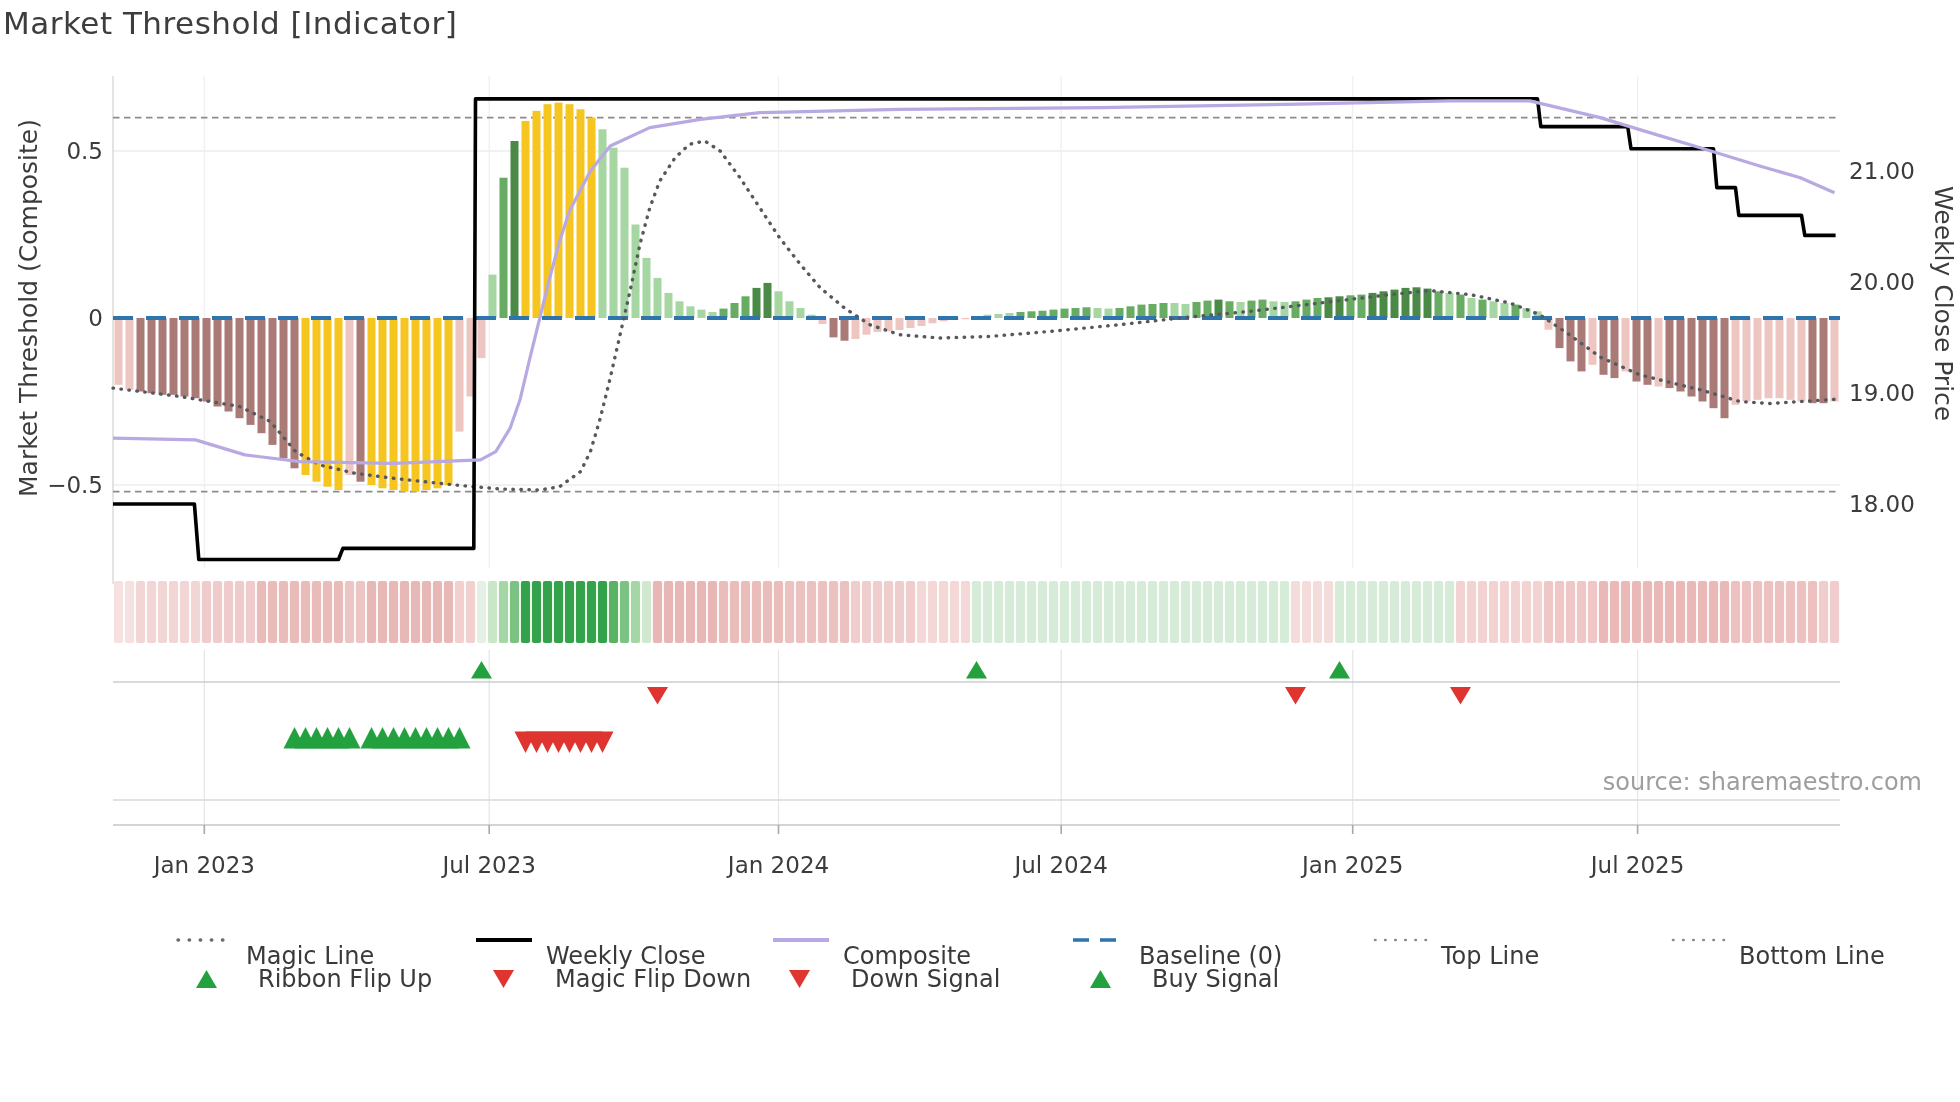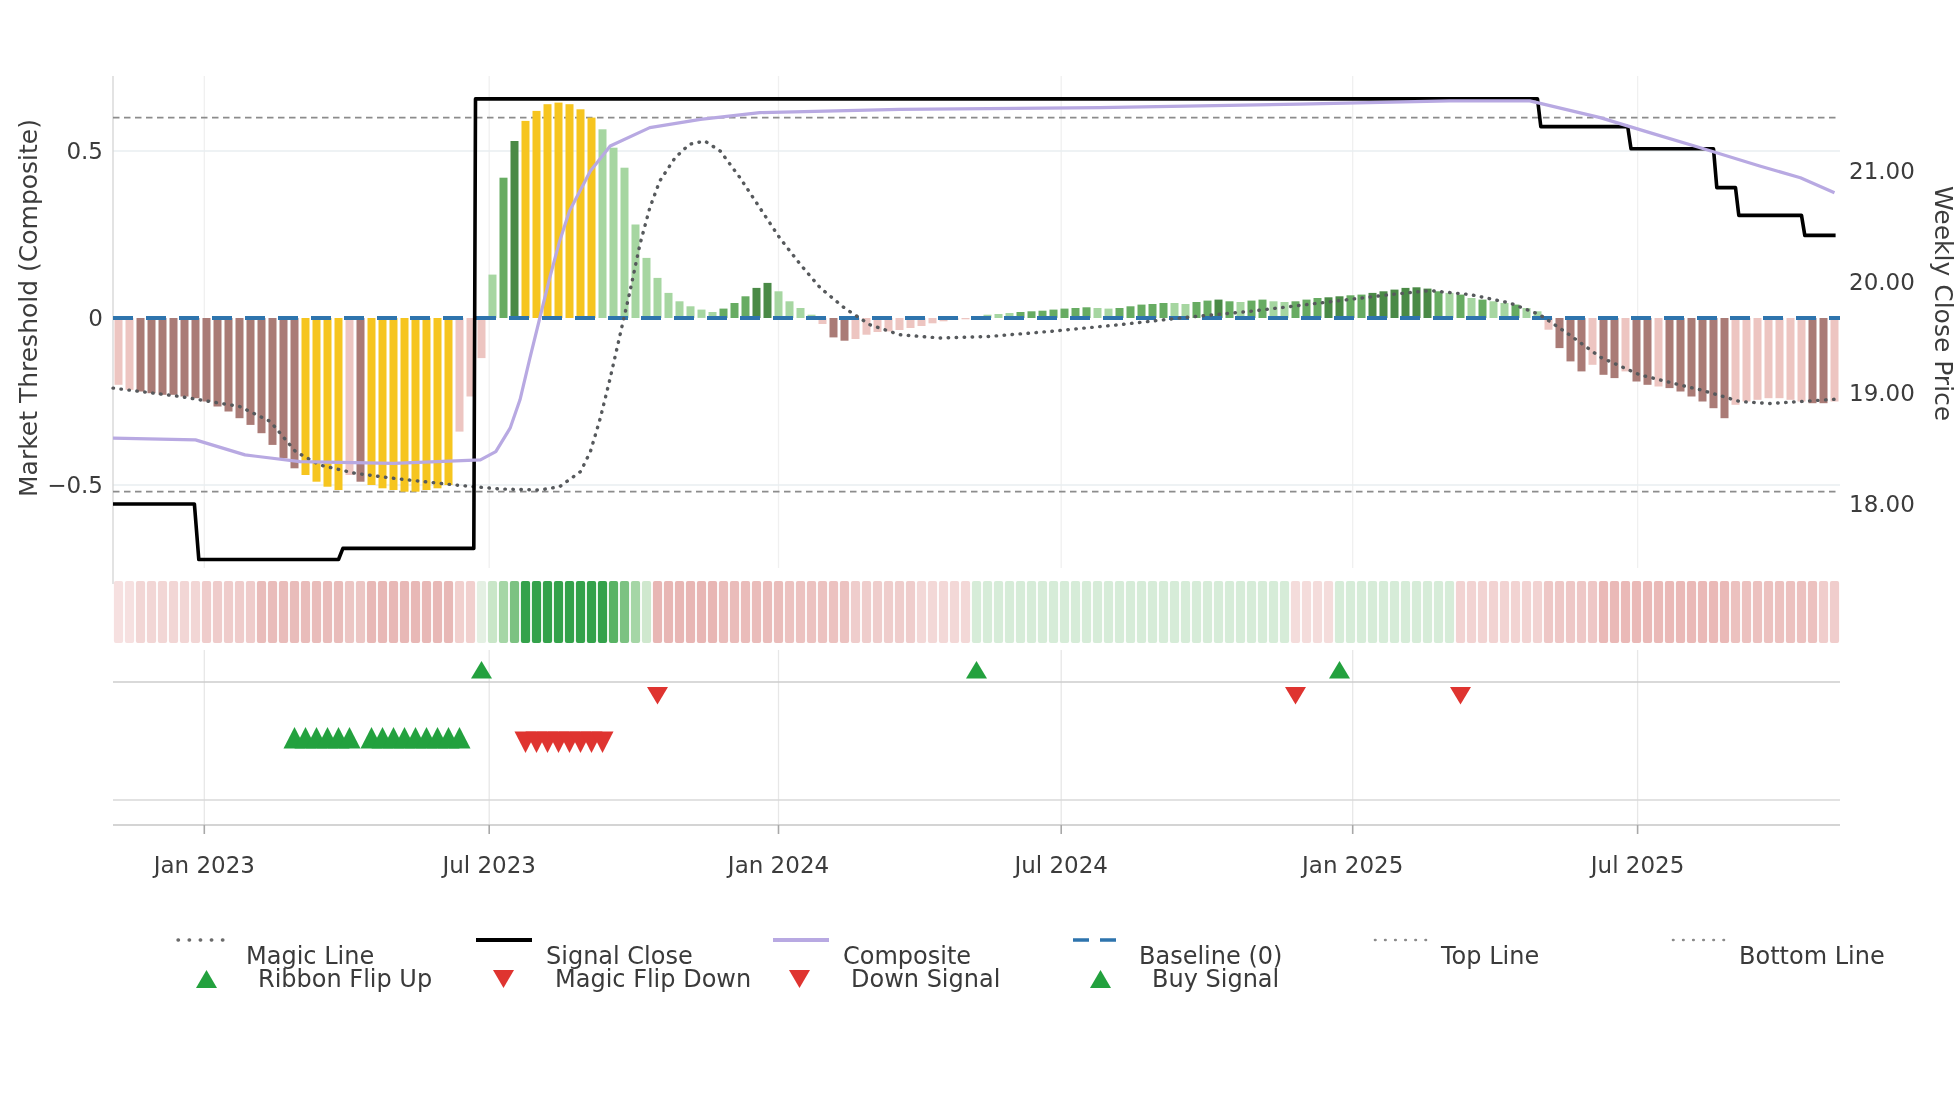--- a/index.html
+++ b/index.html
@@ -14,20 +14,21 @@
   .lg{position:absolute;display:flex;align-items:center;height:30px;}
   .lg .lab{font-size:24px;color:#3a3a3a;white-space:nowrap;}
   .r1 .lab{margin-left:13px;margin-top:32px;}
   .r2 .lab{margin-left:40px;}
   svg text{font-family:"DejaVu Sans","Liberation Sans",sans-serif;}
 </style>
 </head>
 <body>
 
 <div id="stage">
+  <div class="title">Market Threshold [Indicator]</div>
   <div class="ylabel left">Market Threshold (Composite)</div>
   <div class="ylabel right">Weekly Close Price</div>
 
   <svg id="plot" width="1960" height="1102" viewBox="0 0 1960 1102">
       <g>
         <line x1="204.3" y1="76" x2="204.3" y2="568" stroke="#f0f0f0" stroke-width="1.3"></line>
         <line x1="204.3" y1="650" x2="204.3" y2="825" stroke="#e7e7e7" stroke-width="1.3"></line>
         <line x1="489.20000000000005" y1="76" x2="489.20000000000005" y2="568" stroke="#f0f0f0" stroke-width="1.3"></line>
         <line x1="489.20000000000005" y1="650" x2="489.20000000000005" y2="825" stroke="#e7e7e7" stroke-width="1.3"></line>
         <line x1="778.5" y1="76" x2="778.5" y2="568" stroke="#f0f0f0" stroke-width="1.3"></line>
@@ -420,32 +421,33 @@
         <text x="1849" y="512" text-anchor="start" font-size="23" fill="#3c3c3c">18.00</text>
         <text x="204.3" y="873" text-anchor="middle" font-size="23" fill="#3c3c3c">Jan 2023</text>
         <text x="489.20000000000005" y="873" text-anchor="middle" font-size="23" fill="#3c3c3c">Jul 2023</text>
         <text x="778.5" y="873" text-anchor="middle" font-size="23" fill="#3c3c3c">Jan 2024</text>
         <text x="1061.2" y="873" text-anchor="middle" font-size="23" fill="#3c3c3c">Jul 2024</text>
         <text x="1352.7" y="873" text-anchor="middle" font-size="23" fill="#3c3c3c">Jan 2025</text>
         <text x="1637.6" y="873" text-anchor="middle" font-size="23" fill="#3c3c3c">Jul 2025</text>
       </g>
     </svg>
 
+  <div class="source">source: sharemaestro.com</div>
 
   <div class="lg r1" style="left:175px;top:925px">
     <svg width="58" height="10">
       <line x1="3" y1="5" x2="56" y2="5" stroke="#6b6b6b" stroke-width="3.4" stroke-dasharray="0.5 10.6" stroke-linecap="round"></line>
     </svg>
     <span class="lab">Magic Line</span>
   </div>
   <div class="lg r1" style="left:475px;top:925px">
     <svg width="58" height="10">
       <line x1="1" y1="5" x2="57" y2="5" stroke="#000" stroke-width="4.2"></line>
     </svg>
-    <span class="lab">Signal Close</span>
+    <span class="lab">Weekly Close</span>
   </div>
   <div class="lg r1" style="left:772px;top:925px">
     <svg width="58" height="10">
       <line x1="1" y1="5" x2="57" y2="5" stroke="#b8a9e2" stroke-width="4.2"></line>
     </svg>
     <span class="lab">Composite</span>
   </div>
   <div class="lg r1" style="left:1072px;top:925px">
     <svg width="54" height="10">
       <line x1="1" y1="5" x2="53" y2="5" stroke="#2e74ad" stroke-width="3.6" stroke-dasharray="16 11"></line>

